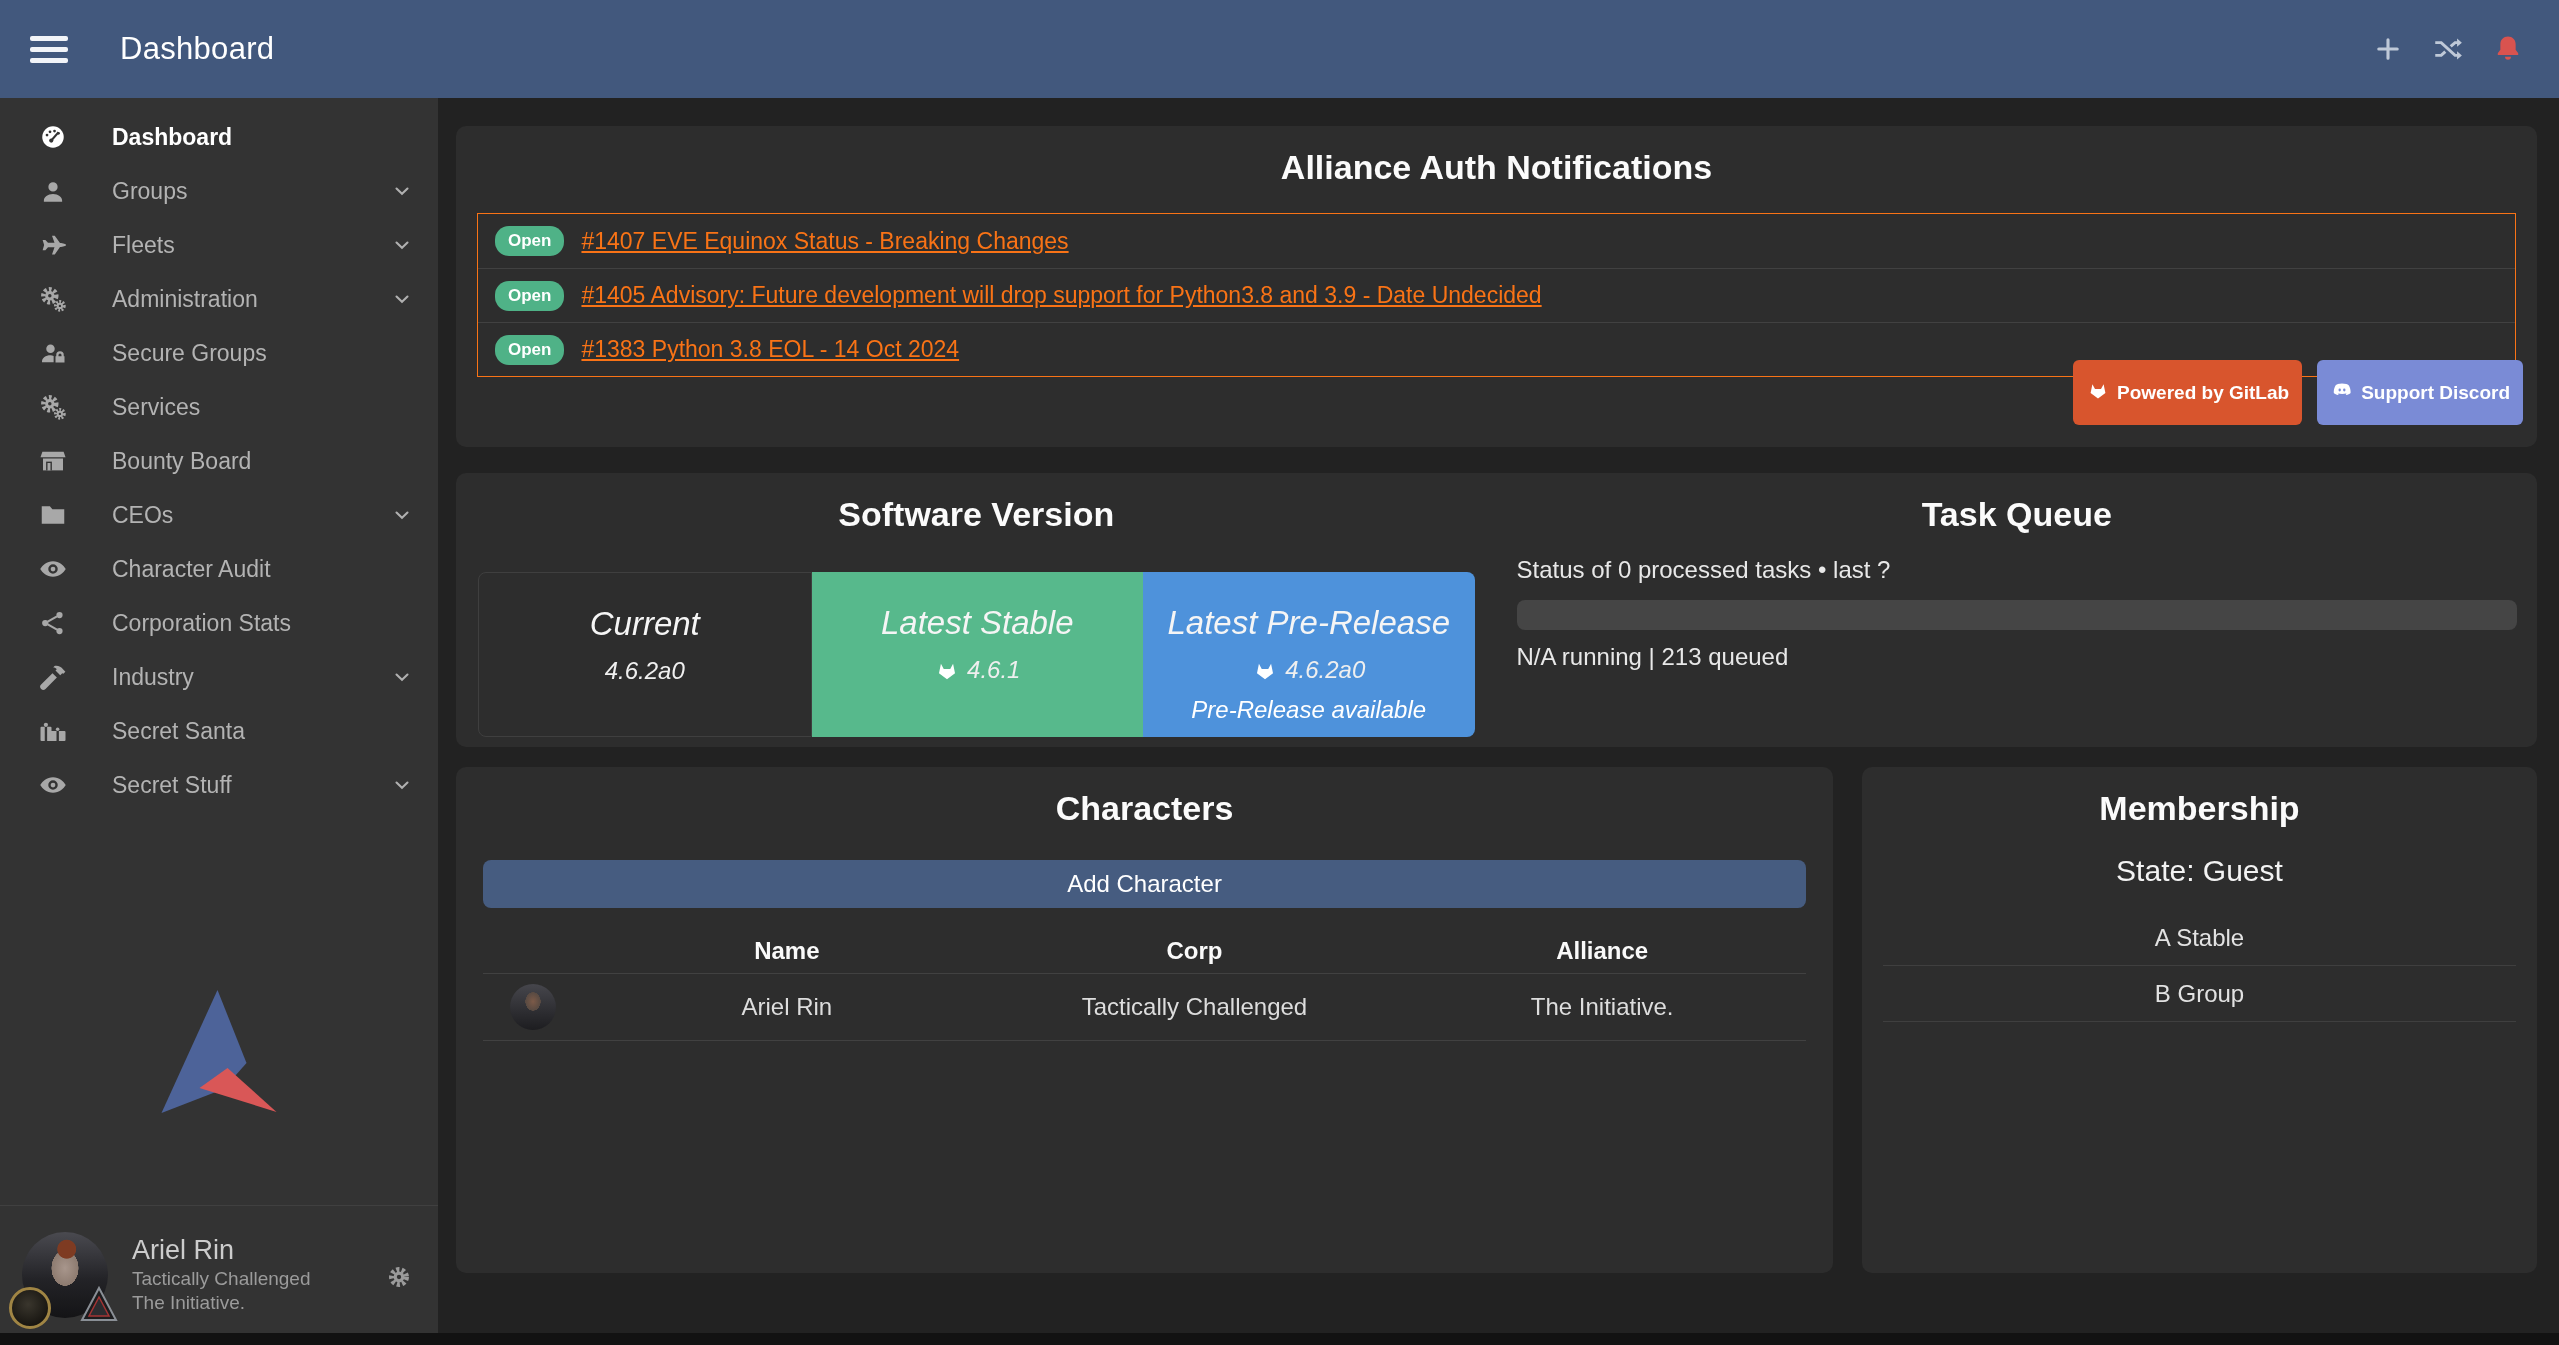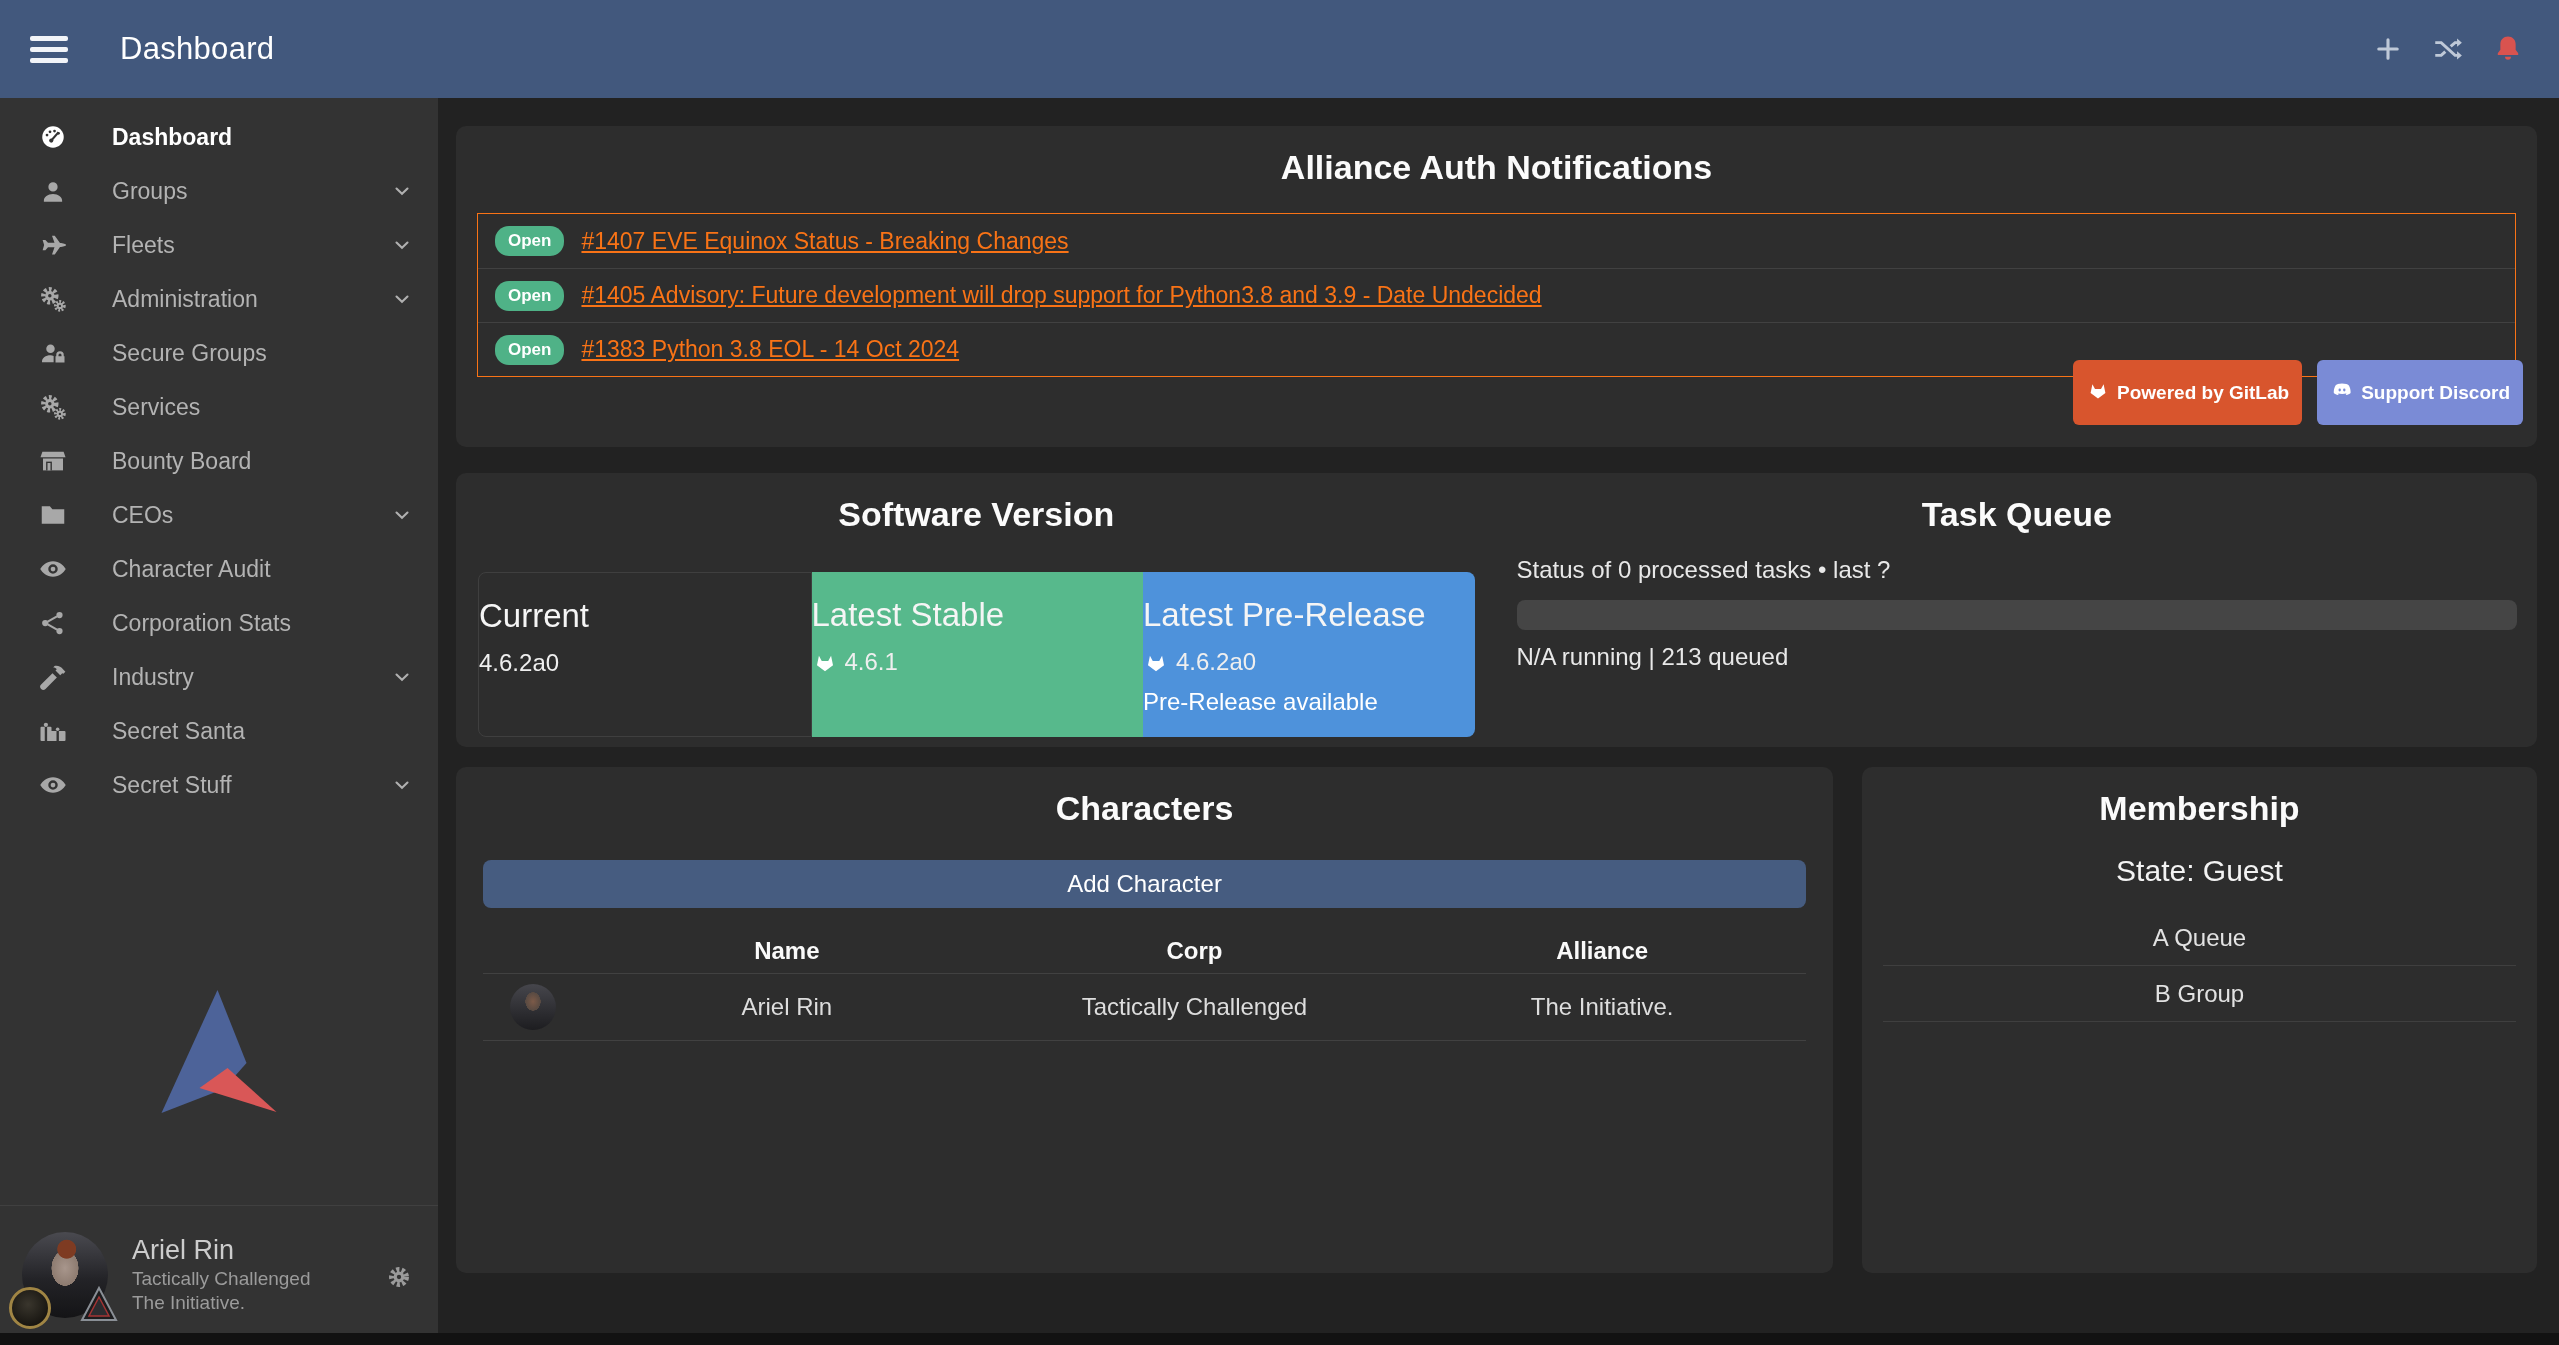--- a/index.html
+++ b/index.html
@@ -87,21 +87,21 @@
   }
   .foot-badge svg { width:24px; height:24px; }
   .foot-badge.gitlab { background:#d8552d; }
   .foot-badge.discord { background:#7a8bd6; }
 
   
   .card-split { height:274px; margin-top:26px; display:flex; }
   .split-left { width:50%; }
   .split-right { width:50%; padding:0 20px; }
   .version-group { display:flex; margin:38px 22px 0 22px; height:165px; }
-  .vbox { flex:1; padding-top:24px; }
+  .vbox { flex:1; text-align:center; padding-top:32px;font-style:italic; }
   .vbox .v-head { font-size:33px; font-weight:500; color:#f5f5f5; }
   .vbox .v-val { margin-top:14px; font-size:24px; color:#efefef; }
   .vbox .v-note { margin-top:12px; font-size:24px; color:#fff; }
   .vbox .v-val svg { width:26px; height:26px; vertical-align:-5px; margin-right:7px; }
   .vbox.plain { border:1px solid #3f3f3f; border-radius:8px 0 0 8px; }
   .vbox.stable { background:#57b98c; }
   .vbox.prerelease { background:#4e92db; border-radius:0 8px 8px 0; }
   .tq-status { margin-top:22px; font-size:24px; color:#e8e8e8; }
   .tq-progress { margin-top:16px; height:30px; background:#454545; border-radius:8px; overflow:hidden; }
   .tq-progress-fill { height:100%; background:#4e92db; width:0%; }
@@ -418,21 +418,21 @@
                 <div>The Initiative.</div>
               </div>
             </div>
         </div>
       </section>
 
       <section class="card card-membership">
         <h2 class="card-title">Membership</h2>
         <div class="mem-state">State: Guest</div>
         <div class="mem-groups">
-          <div class="mem-group">A Queue</div>
+          <div class="mem-group">A Stable</div>
           <div class="mem-group">B Group</div>
         </div>
       </section>
     </div>
   </main>
 
   <div class="bottom-strip"></div>
 </div>
 
 </body></html>

